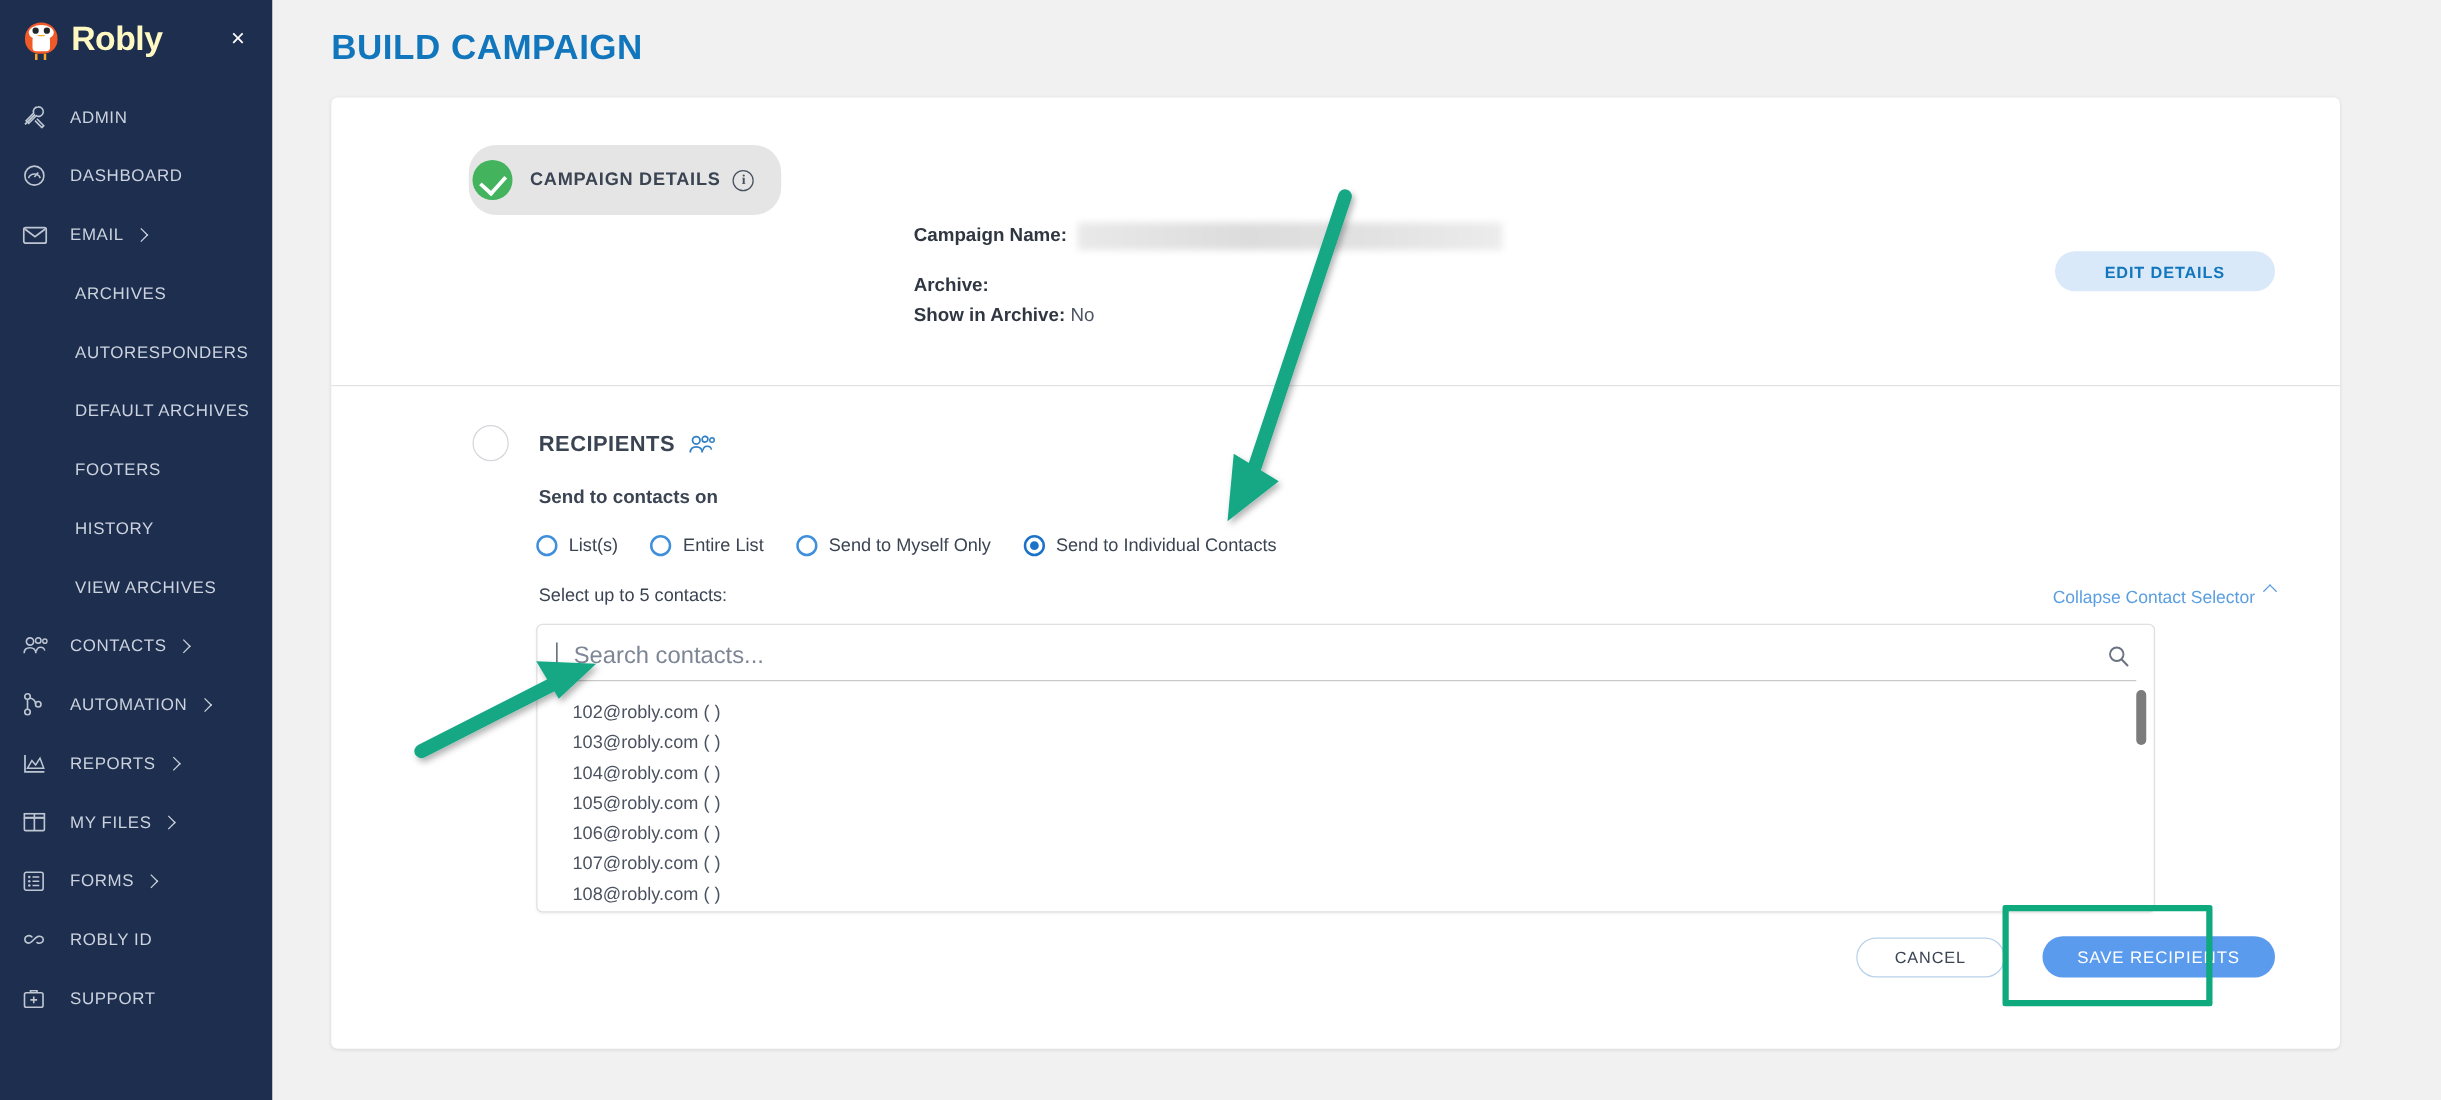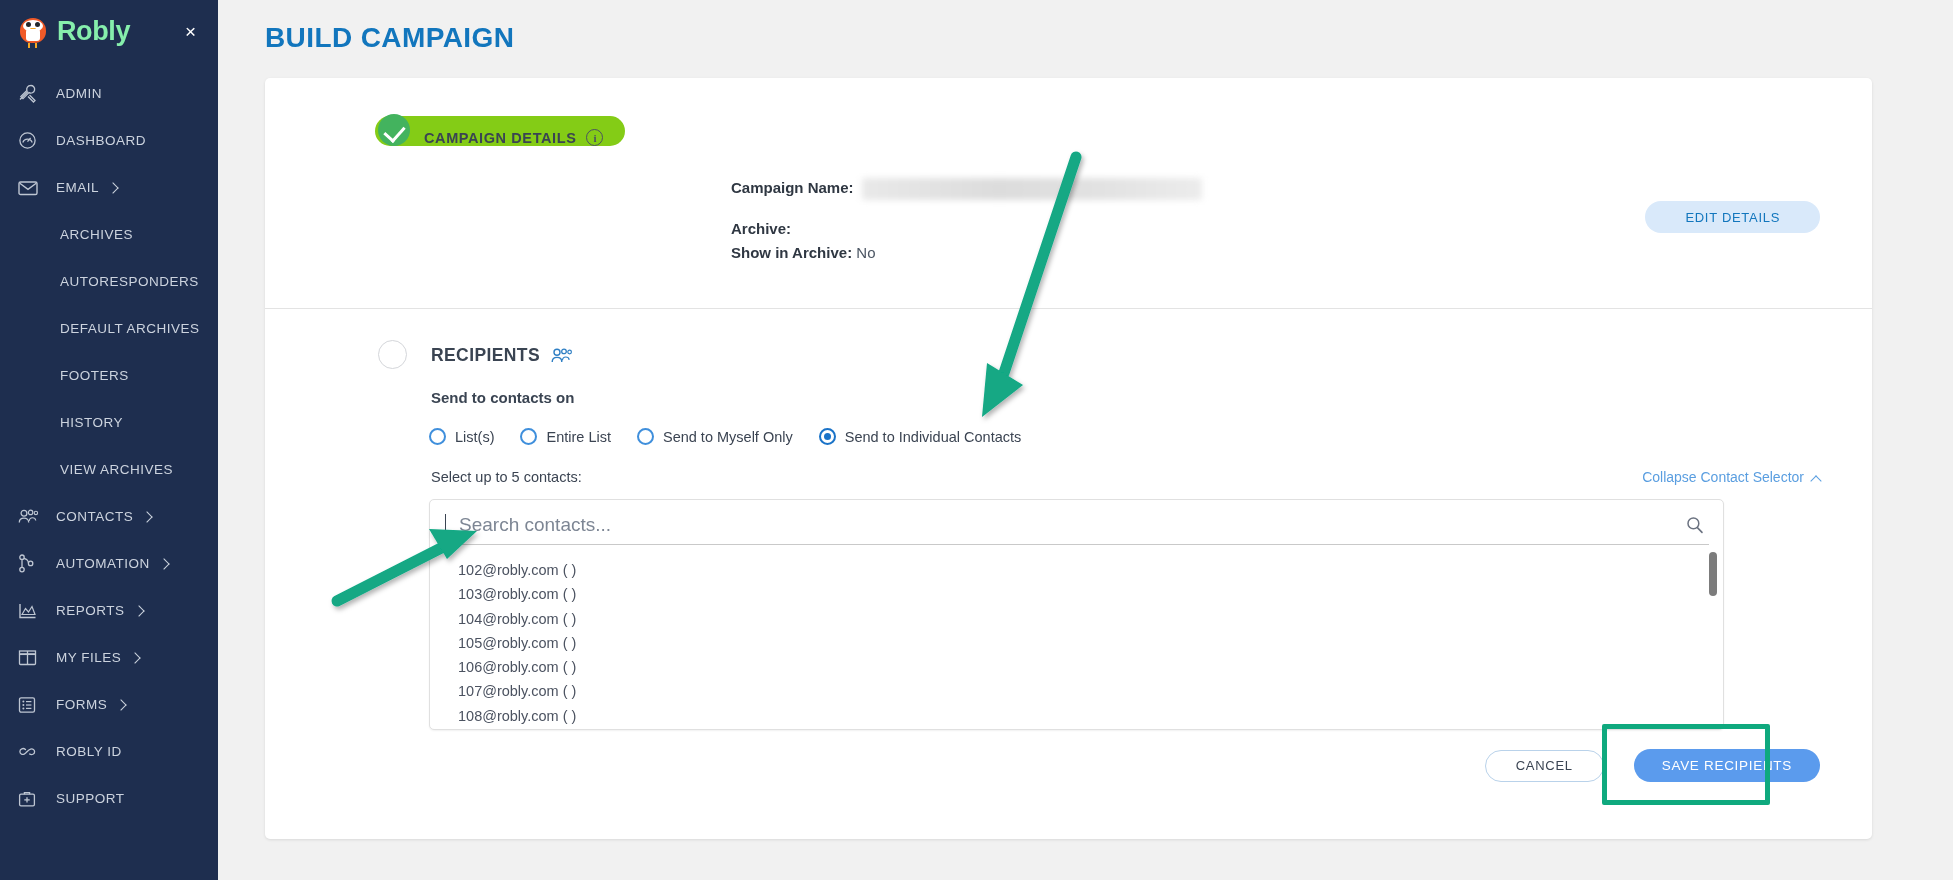--- a/index.html
+++ b/index.html
@@ -43,21 +43,21 @@
   .logo-bird .beak {
     position:absolute; left:12px; top:12px; width:0;height:0;
     border-left:3px solid transparent; border-right:3px solid transparent;
     border-top:4px solid #f7a823;
   }
   .logo-bird .legL, .logo-bird .legR {
     position:absolute; bottom:-2px; width:2px; height:5px; background:#f7a823;
   }
   .logo-bird .legL{ left:10px; } .logo-bird .legR{ left:17px; }
   .brand-text {
-    color:#86efac; font-size:27px; font-weight:600; letter-spacing:-0.4px;
+    color:#fef9c3; font-size:27px; font-weight:600; letter-spacing:-0.4px;
     margin-left:9px; line-height:1;
   }
   .brand-close {
     position:absolute; right:22px; top:50%; transform:translateY(-50%);
     color:#ffffff; font-size:19px; line-height:1; cursor:pointer;
     font-weight:300;
   }
   .nav { position:absolute; top:70px; left:0; width:218px; }
   .nav-item {
     display:flex; align-items:center; height:47px; padding-left:18px;
@@ -86,22 +86,22 @@
     position:absolute; left:47px; top:78px; width:1607px;
     background:#ffffff; border-radius:5px;
     box-shadow:0 1px 3px rgba(0,0,0,0.10);
   }
   .divider { height:1px; background:#e3e3e3; margin:0; }
 
   
   .sec1 { position:relative; height:230px; }
   .pill {
     position:absolute; left:110px; top:38px;
-    display:flex; align-items:flex-end;
-    background:#84cc16; border-radius:22px; height:30px; padding-right:22px;
+    display:flex; align-items:center;
+    background:#e5e5e5; border-radius:22px; height:56px; padding-right:22px;
   }
   .pill .check {
     width:32px; height:32px; border-radius:50%; background:#43b35e;
     margin-left:3px; position:relative; flex:0 0 auto;
   }
   .pill .check:after {
     content:""; position:absolute; left:10px; top:8px; width:10px; height:16px;
     border-right:3px solid #ffffff; border-bottom:3px solid #ffffff;
     transform:rotate(42deg);
   }
@@ -118,21 +118,21 @@
   .kv .val { font-weight:400; color:#4b5563; }
   .redacted {
     display:inline-block; vertical-align:middle; width:340px; height:22px;
     margin-left:8px;
     background:linear-gradient(90deg,#e9e9e9,#dcdcdc 40%,#e2e2e2 70%,#ececec);
     filter:blur(3px); border-radius:2px;
   }
   .edit-details {
     position:absolute; right:52px; top:123px;
     background:#d9e9fa; color:#1276bd; border:none; border-radius:20px;
-    height:32px; padding:0 40px; font-size:13px; font-weight:400;
+    height:32px; padding:0 40px; font-size:13px; font-weight:700;
     letter-spacing:0.7px; cursor:pointer; font-family:"Liberation Sans", sans-serif;
   }
 
   
   .sec2 { position:relative; padding-bottom:60px; }
   .step-circle {
     position:absolute; left:113px; top:31px; width:29px; height:29px;
     border-radius:50%; border:1.6px solid #d4d6da; background:#ffffff;
   }
   .sec-title {
@@ -156,21 +156,21 @@
     content:""; position:absolute; left:3px; top:3px; width:7px; height:7px;
     border-radius:50%; background:#1a73c8;
   }
   .radio-lbl { margin-left:9px; font-size:14.5px; color:#3b4452; white-space:nowrap; }
 
   .selectline {
     position:absolute; left:166px; top:160px; font-size:14.5px; color:#3b4452;
   }
   .collapse-link {
     position:absolute; right:52px; top:160px; font-size:14px; color:#5a9ee0;
-    cursor:pointer; display:flex; align-items:flex-end;
+    cursor:pointer; display:flex; align-items:flex-start;
   }
   .collapse-link .up {
     margin-left:8px; width:8px; height:8px;
     border-left:1.5px solid #5a9ee0; border-top:1.5px solid #5a9ee0;
     transform:rotate(45deg); display:inline-block;
   }
 
   .selector-box {
     position:absolute; left:164px; top:190px; width:1295px; height:231px;
     background:#ffffff; border:1px solid #e0e0e0; border-radius:5px;

